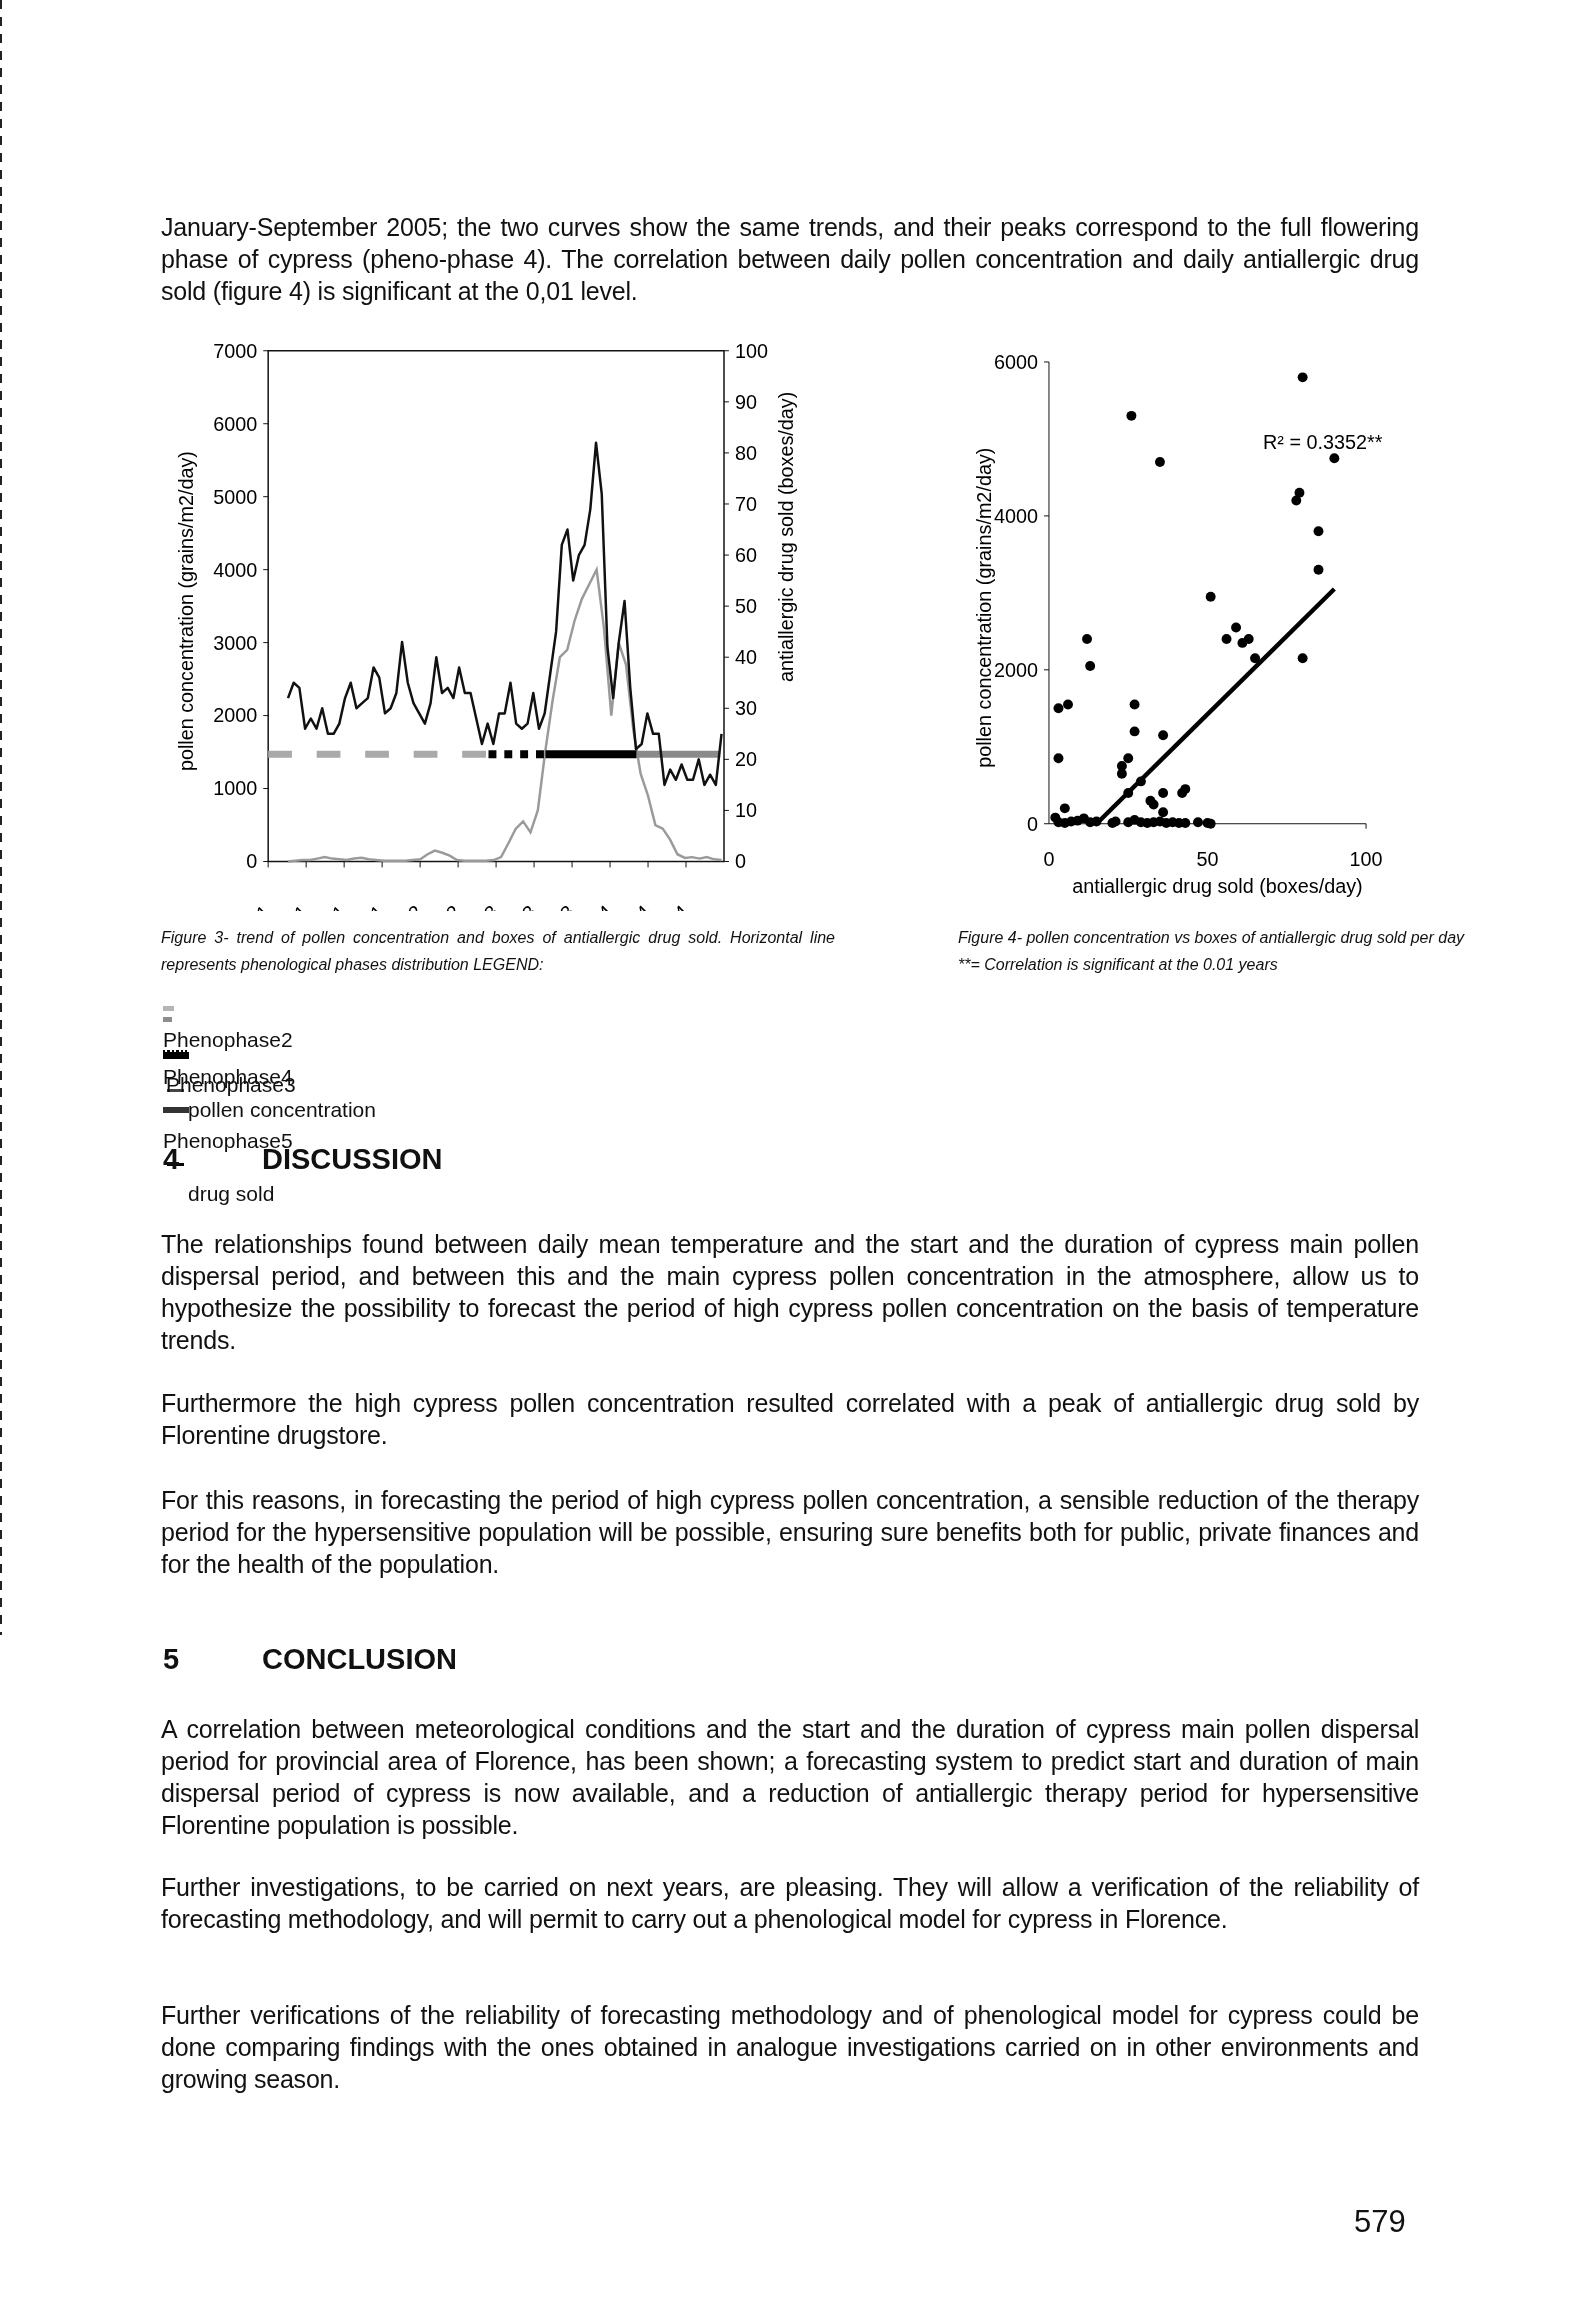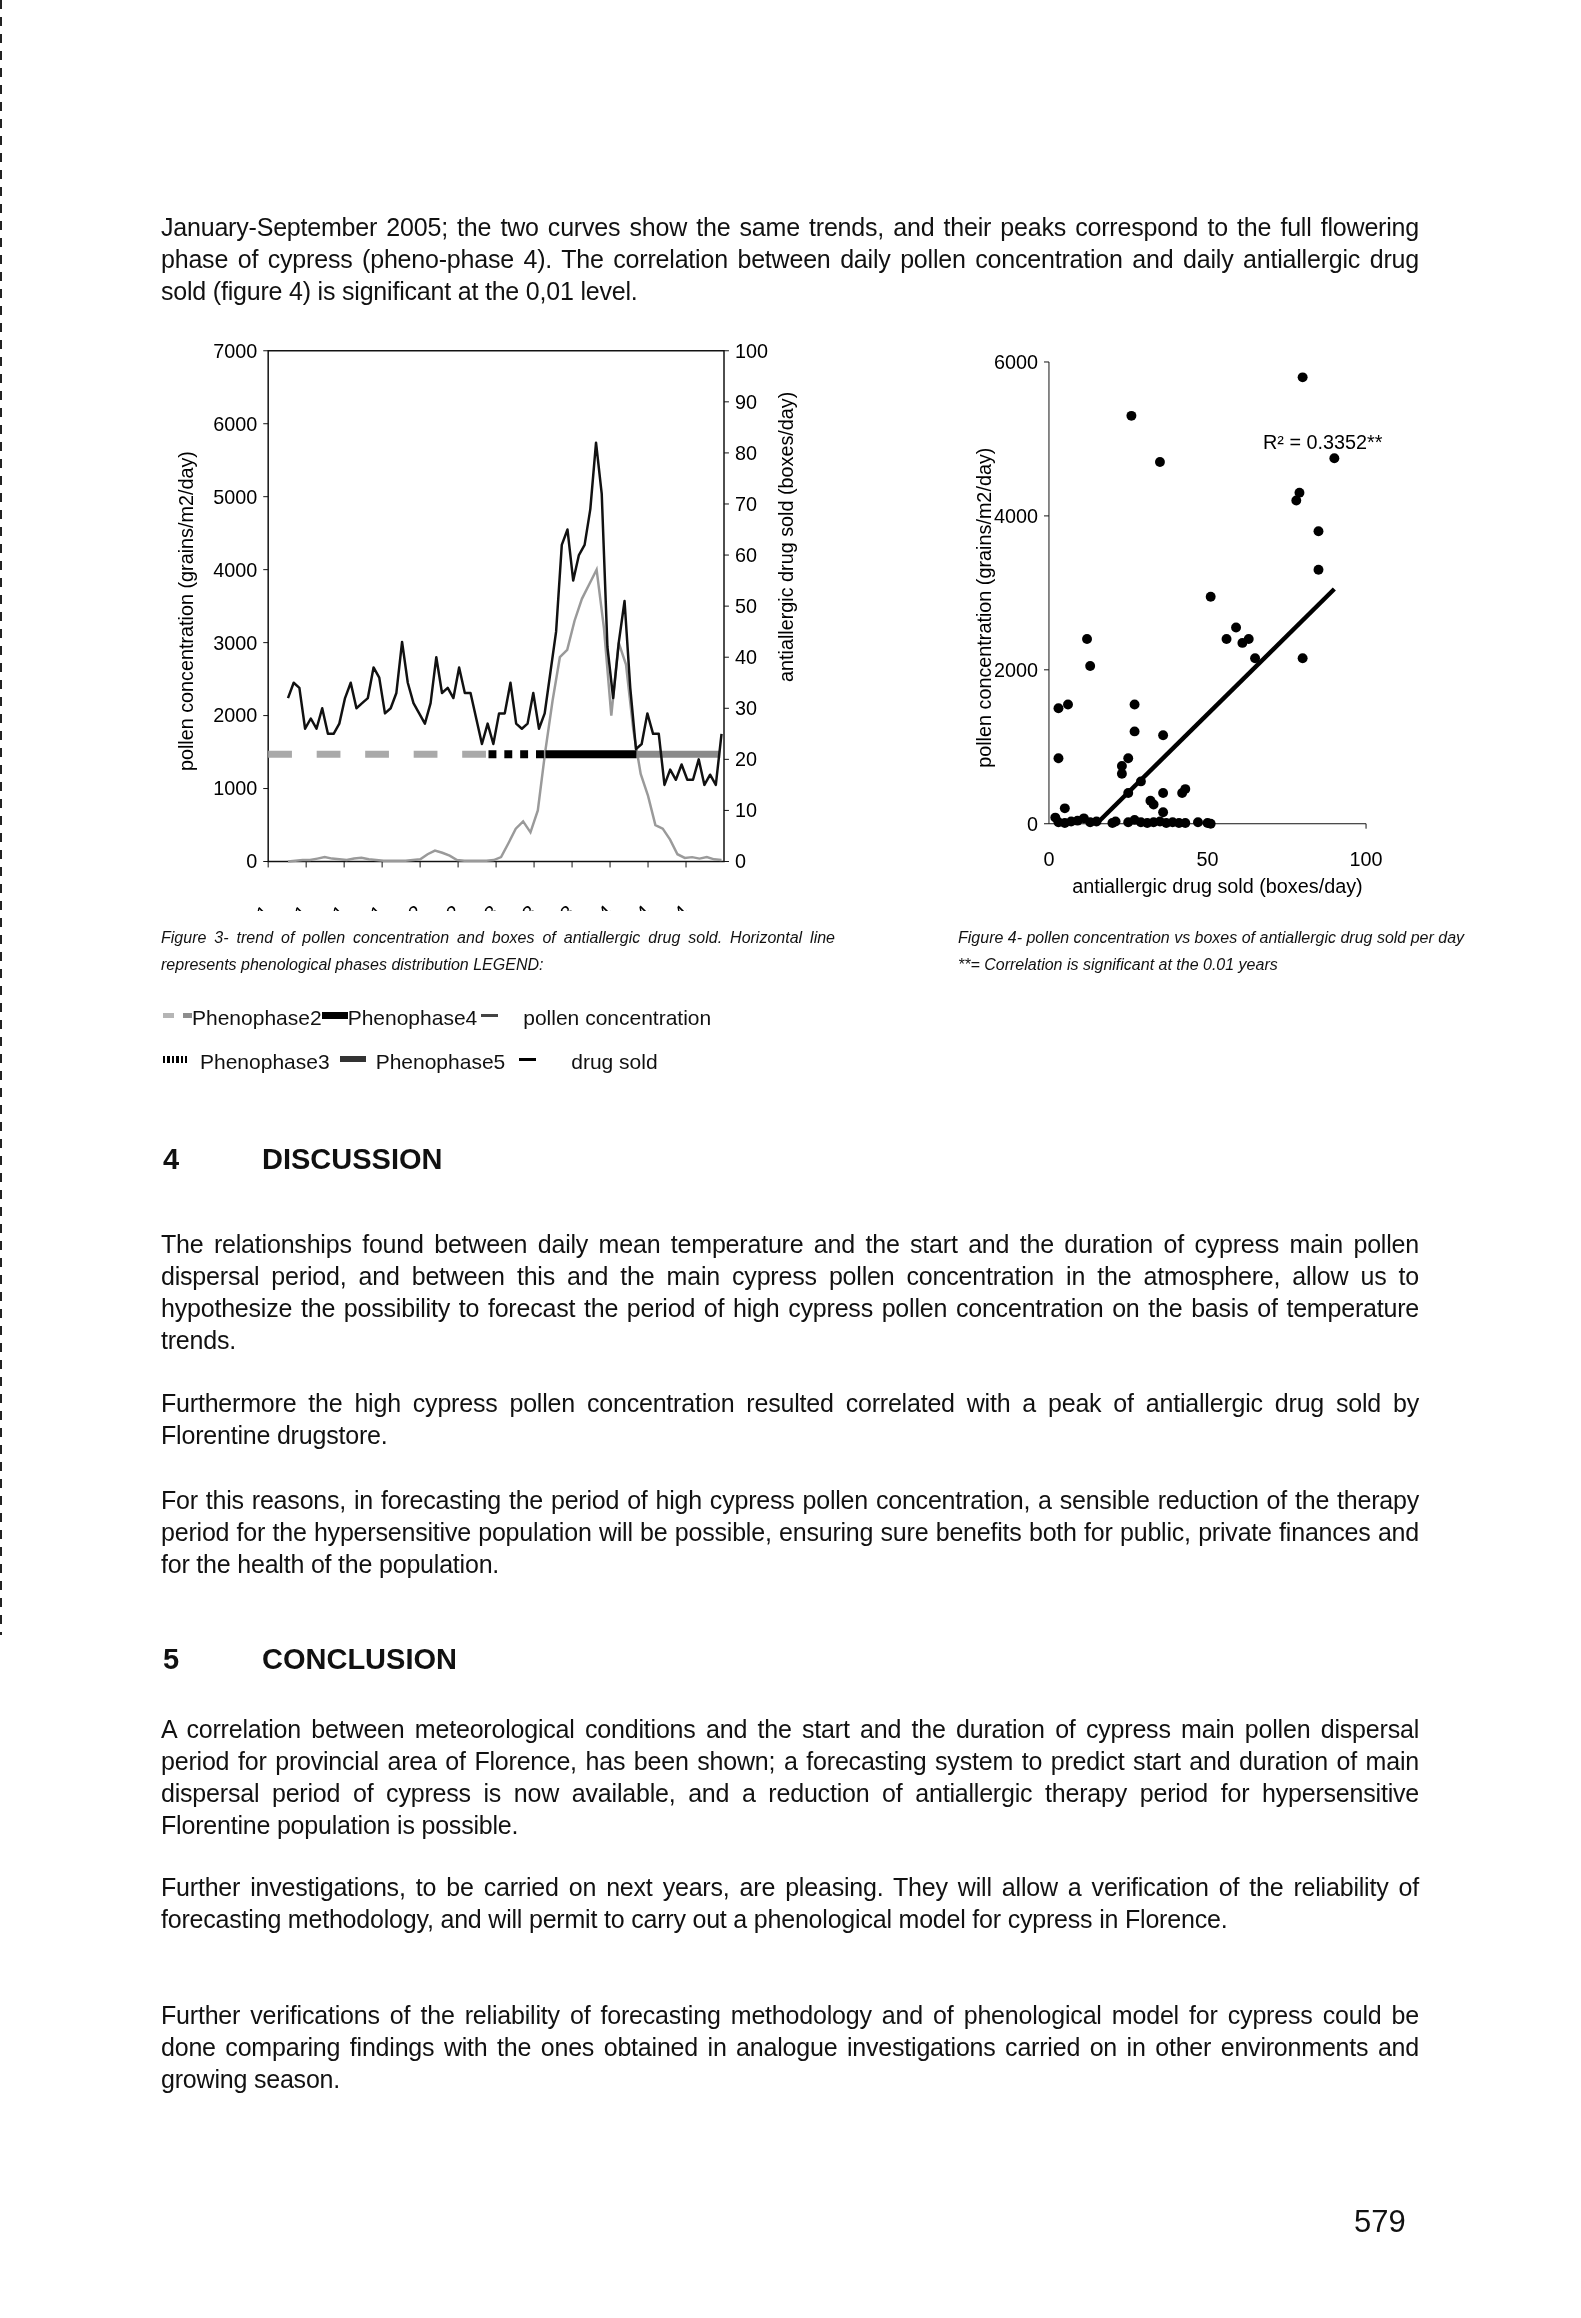--- a/index.html
+++ b/index.html
@@ -6,21 +6,21 @@
   body { width: 1581px; height: 2319px; position: relative; overflow: hidden;
          font-family: "Liberation Sans", sans-serif; color: #111; }
   .page-edge { position: absolute; left: 0; top: 0; width: 2px; height: 1635px;
                background: repeating-linear-gradient(to bottom, #222 0 9px, transparent 9px 17px); }
   .para { position: absolute; left: 161px; width: 1258px; font-size: 25px; line-height: 32px;
           text-align: justify; letter-spacing: -0.2px; }
   .heading { position: absolute; left: 163px; font-size: 29px; font-weight: bold; }
   .heading .num { display: inline-block; width: 99px; }
   .caption { position: absolute; font-size: 16px; line-height: 27px; font-style: italic;
              text-align: justify; }
-  .legend-row { position: absolute; left: 163px; font-size: 21px; display: flex; align-items: center; white-space: nowrap; }
+  .legend-row { position: absolute; left: 163px; font-size: 21px; display: flex; align-items: flex-start; white-space: nowrap; flex-direction: column; }
   .legend-row span { display: inline-block; }
   .sw { display: inline-block; height: 5px; margin-bottom: 6px; }
   .page-number { position: absolute; left: 1354px; top: 2204px; font-size: 31px; }
   svg text { font-family: "Liberation Sans", sans-serif; }
 </style>
 </head>
 <body>
 
 <div class="page-edge"></div>
 

